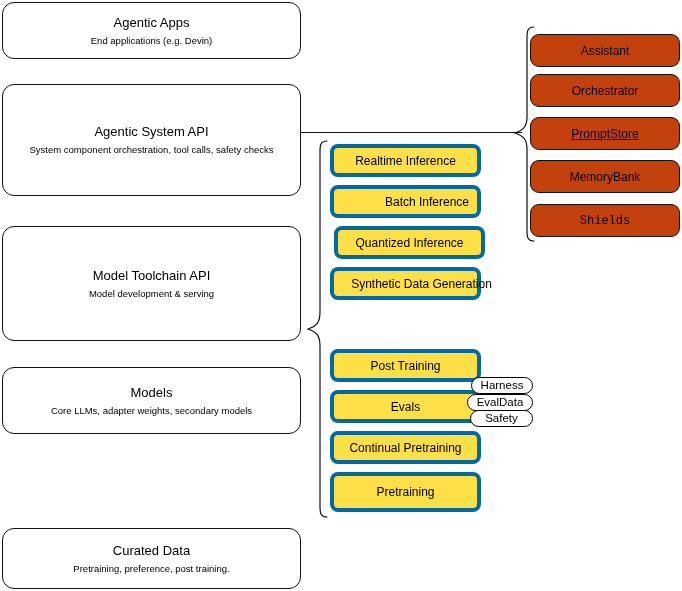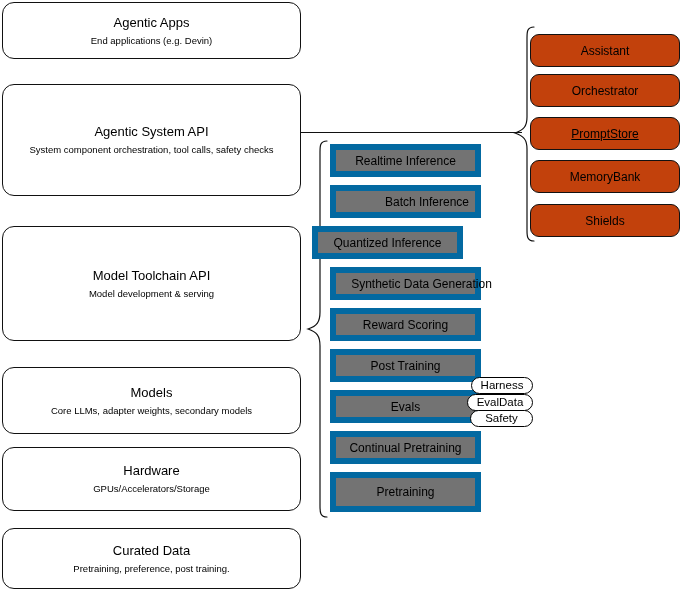--- a/index.html
+++ b/index.html
@@ -42,23 +42,23 @@
   .layer-sub {
     font-size: 9.5px;
     line-height: 13px;
     color: #000000;
     margin-top: 3px;
     white-space: nowrap;
   }
   .capability {
     position: absolute;
     box-sizing: border-box;
-    background: #737373;
-    border: 6px solid #0369a1;
-    border-radius: 0;
+    background: #fde047;
+    border: 4px solid #0369a1;
+    border-radius: 8px;
     display: flex;
     align-items: center;
     justify-content: center;
     font-size: 12px;
     line-height: 14px;
     white-space: nowrap;
     z-index: 3;
   }
   .component {
     position: absolute;
@@ -113,24 +113,20 @@
   <div class="box" style="left:2px; top:226px; width:299px; height:115px;">
     <div class="layer-title">Model Toolchain API</div>
     <div class="layer-sub">Model development &amp; serving</div>
   </div>
 
   <div class="box" style="left:2px; top:367px; width:299px; height:67px;">
     <div class="layer-title">Models</div>
     <div class="layer-sub">Core LLMs, adapter weights, secondary models</div>
   </div>
 
-  <div class="box" style="left:2px; top:447px; width:299px; height:64px;">
-    <div class="layer-title">Hardware</div>
-    <div class="layer-sub">GPUs/Accelerators/Storage</div>
-  </div>
 
   <div class="box" style="left:2px; top:528px; width:299px; height:61px;">
     <div class="layer-title">Curated Data</div>
     <div class="layer-sub">Pretraining, preference, post training.</div>
   </div>
 
   <svg class="connector" style="left:300px; top:125px;" width="222" height="16" viewBox="0 0 222 16">
     <line x1="0" y1="7.5" x2="222" y2="7.5" stroke="#111111" stroke-width="1.1"></line>
   </svg>
 
@@ -141,25 +137,24 @@
              C 14 182, 11 186, 2 189
              C 11 192, 14 196, 14 206
              L 14 366
              C 14 372, 14 377, 21 377" fill="none" stroke="#111111" stroke-width="1.2" stroke-linecap="round"></path>
   </svg>
 
   <div class="capability" style="left:330px; top:144px; width:151px; height:33px;">Realtime Inference</div>
 
   <div class="capability" style="left:330px; top:185px; width:151px; height:33px;padding-left:43px;">Batch Inference</div>
 
-  <div class="capability" style="left:312px; top:226px; width:151px; height:33px;">Quantized Inference</div>
+  <div class="capability" style="left:334px; top:226px; width:151px; height:33px;">Quantized Inference</div>
 
   <div class="capability" style="left:330px; top:267px; width:151px; height:33px;padding-left:32px;">Synthetic Data Generation</div>
 
-  <div class="capability" style="left:330px; top:308px; width:151px; height:33px;">Reward Scoring</div>
 
   <div class="capability" style="left:330px; top:349px; width:151px; height:33px;">Post Training</div>
 
   <div class="capability" style="left:330px; top:390px; width:151px; height:33px;">Evals</div>
 
   <div class="capability" style="left:330px; top:431px; width:151px; height:33px;">Continual Pretraining</div>
 
   <div class="capability" style="left:330px; top:472px; width:151px; height:40px;">Pretraining</div>
 
   <div class="pill" style="left:471px; top:377px; width:62px; height:17px;">Harness</div>
@@ -179,15 +174,15 @@
   </svg>
 
   <div class="component" style="left:530px; top:34px; width:150px; height:33px;">Assistant</div>
 
   <div class="component" style="left:530px; top:74px; width:150px; height:33px;">Orchestrator</div>
 
   <div class="component" style="left:530px; top:117px; width:150px; height:33px;text-decoration:underline;">PromptStore</div>
 
   <div class="component" style="left:530px; top:160px; width:150px; height:33px;">MemoryBank</div>
 
-  <div class="component" style="left:530px; top:204px; width:150px; height:33px;">Shields</div>
+  <div class="component" style="left:530px; top:204px; width:150px; height:33px;font-family:Liberation Mono, monospace;">Shields</div>
 
 </div>
 
 </body></html>

